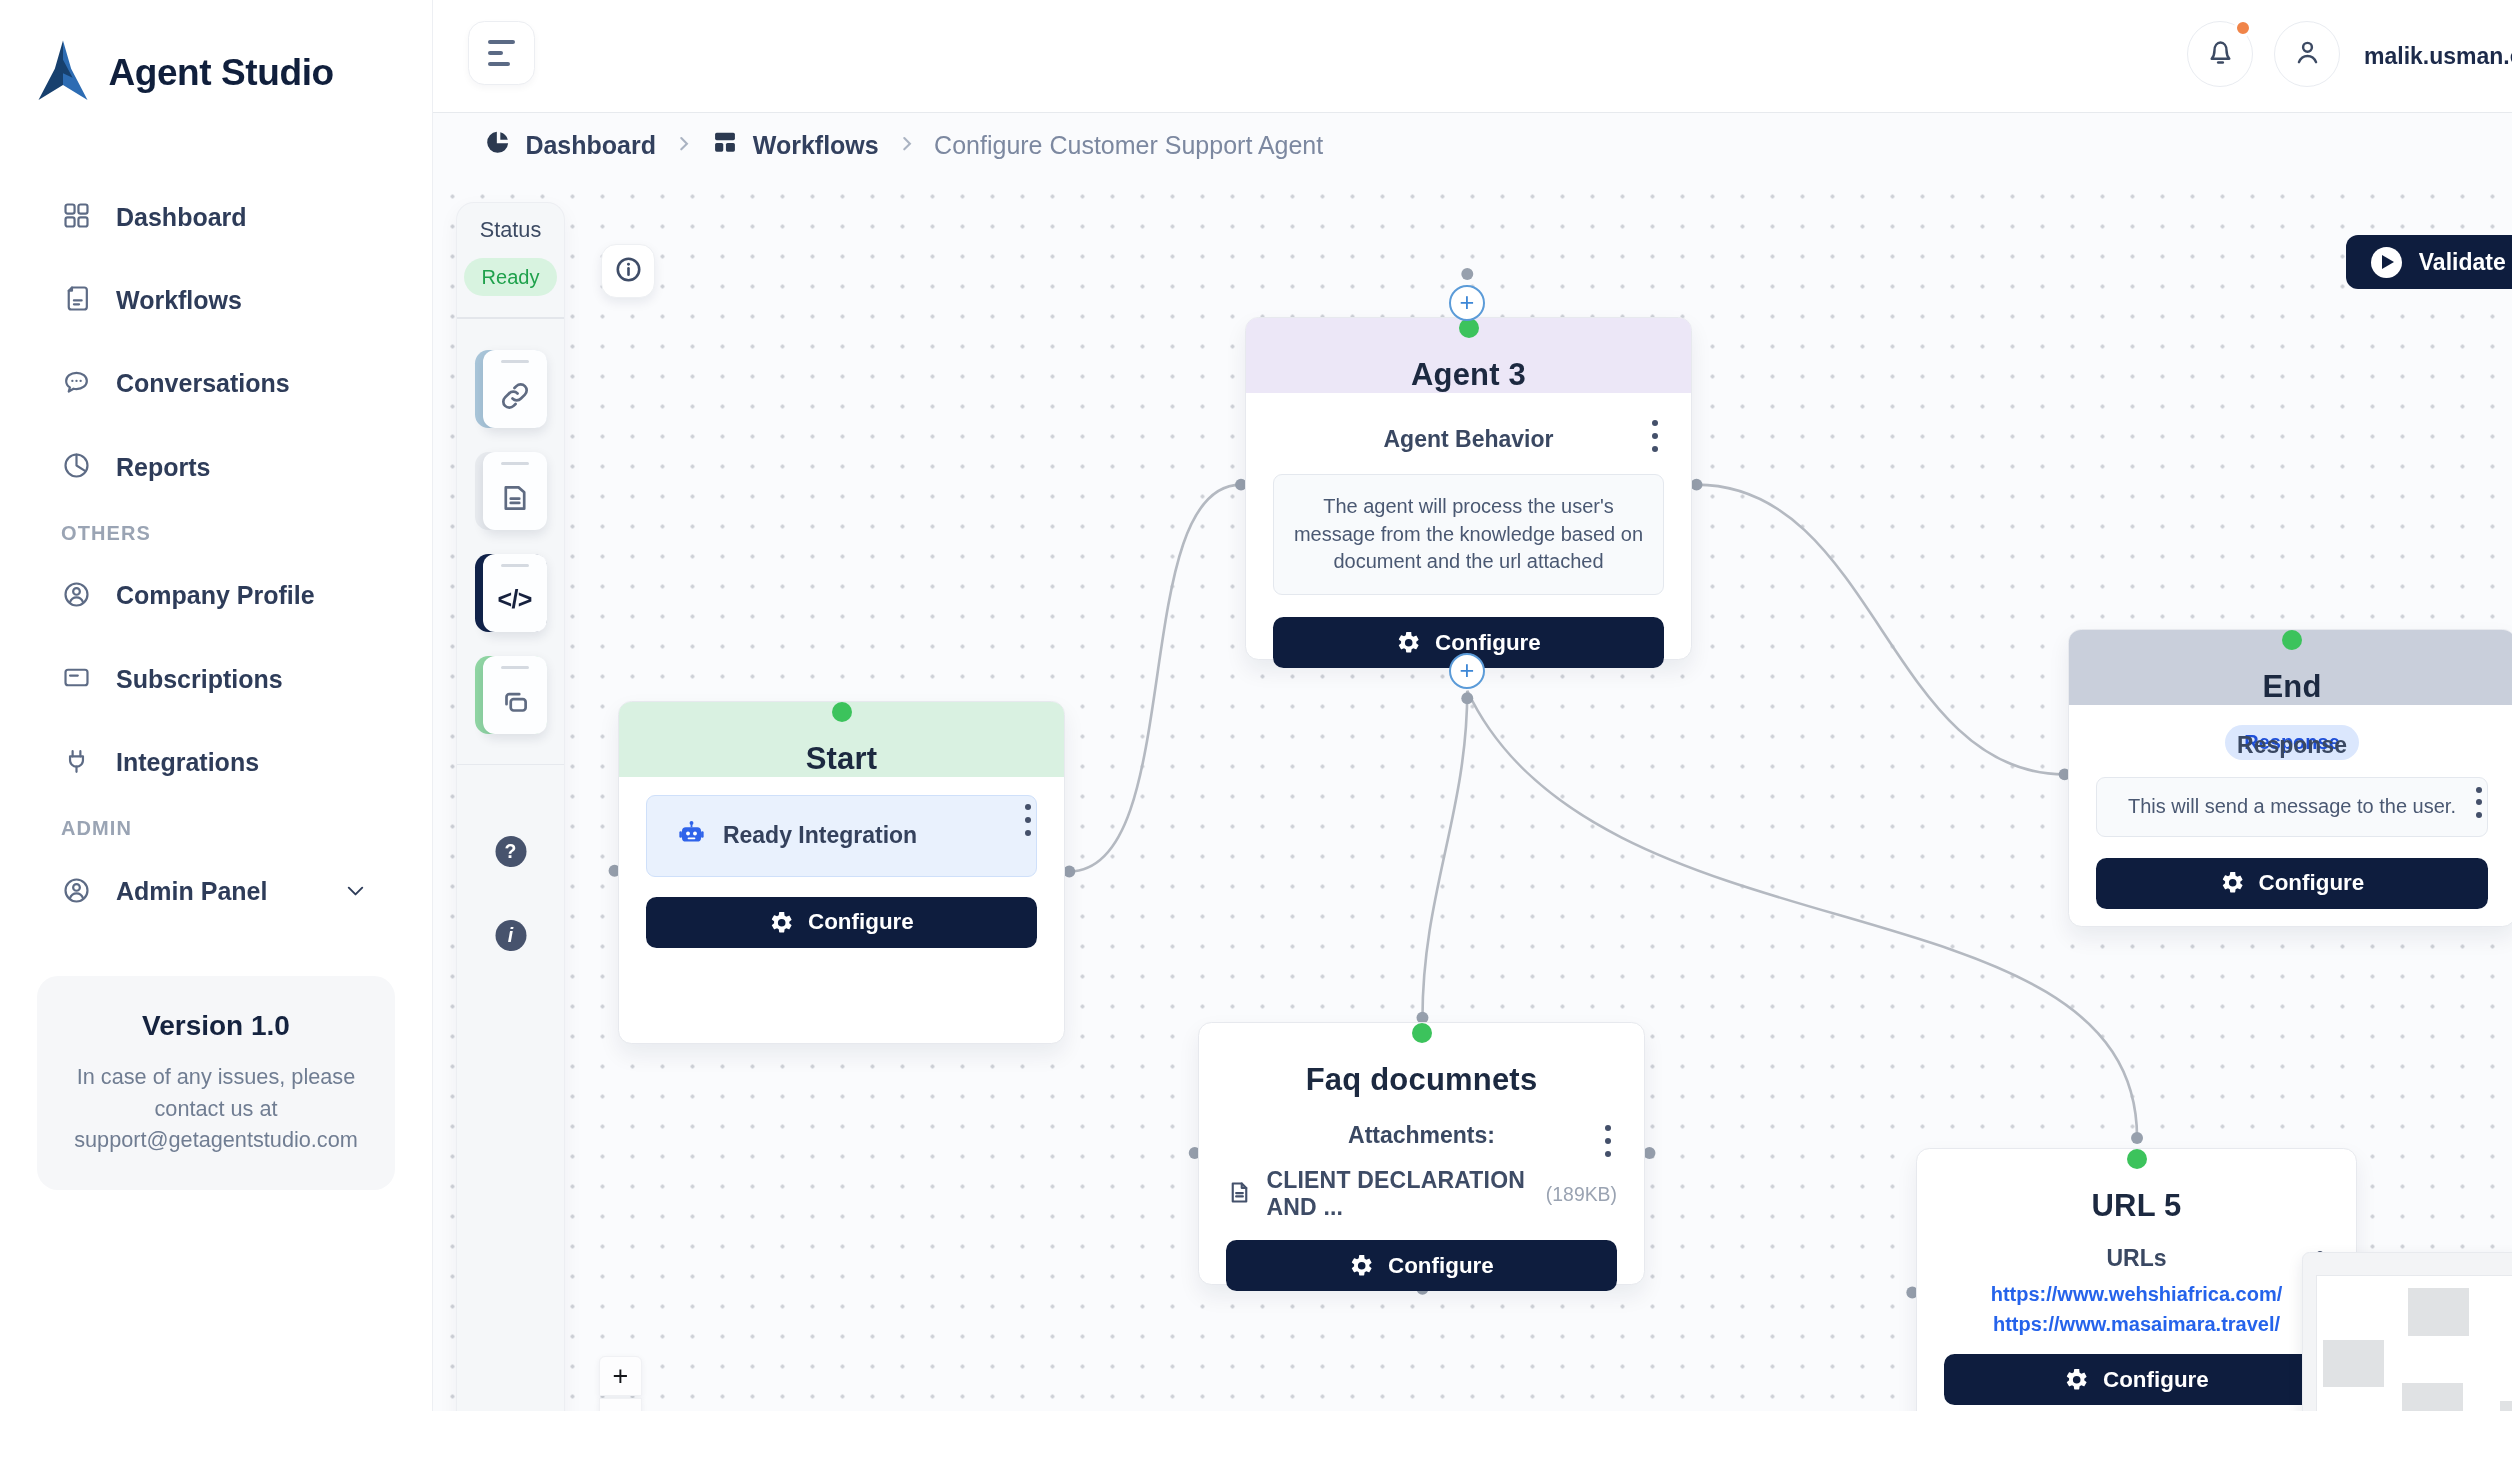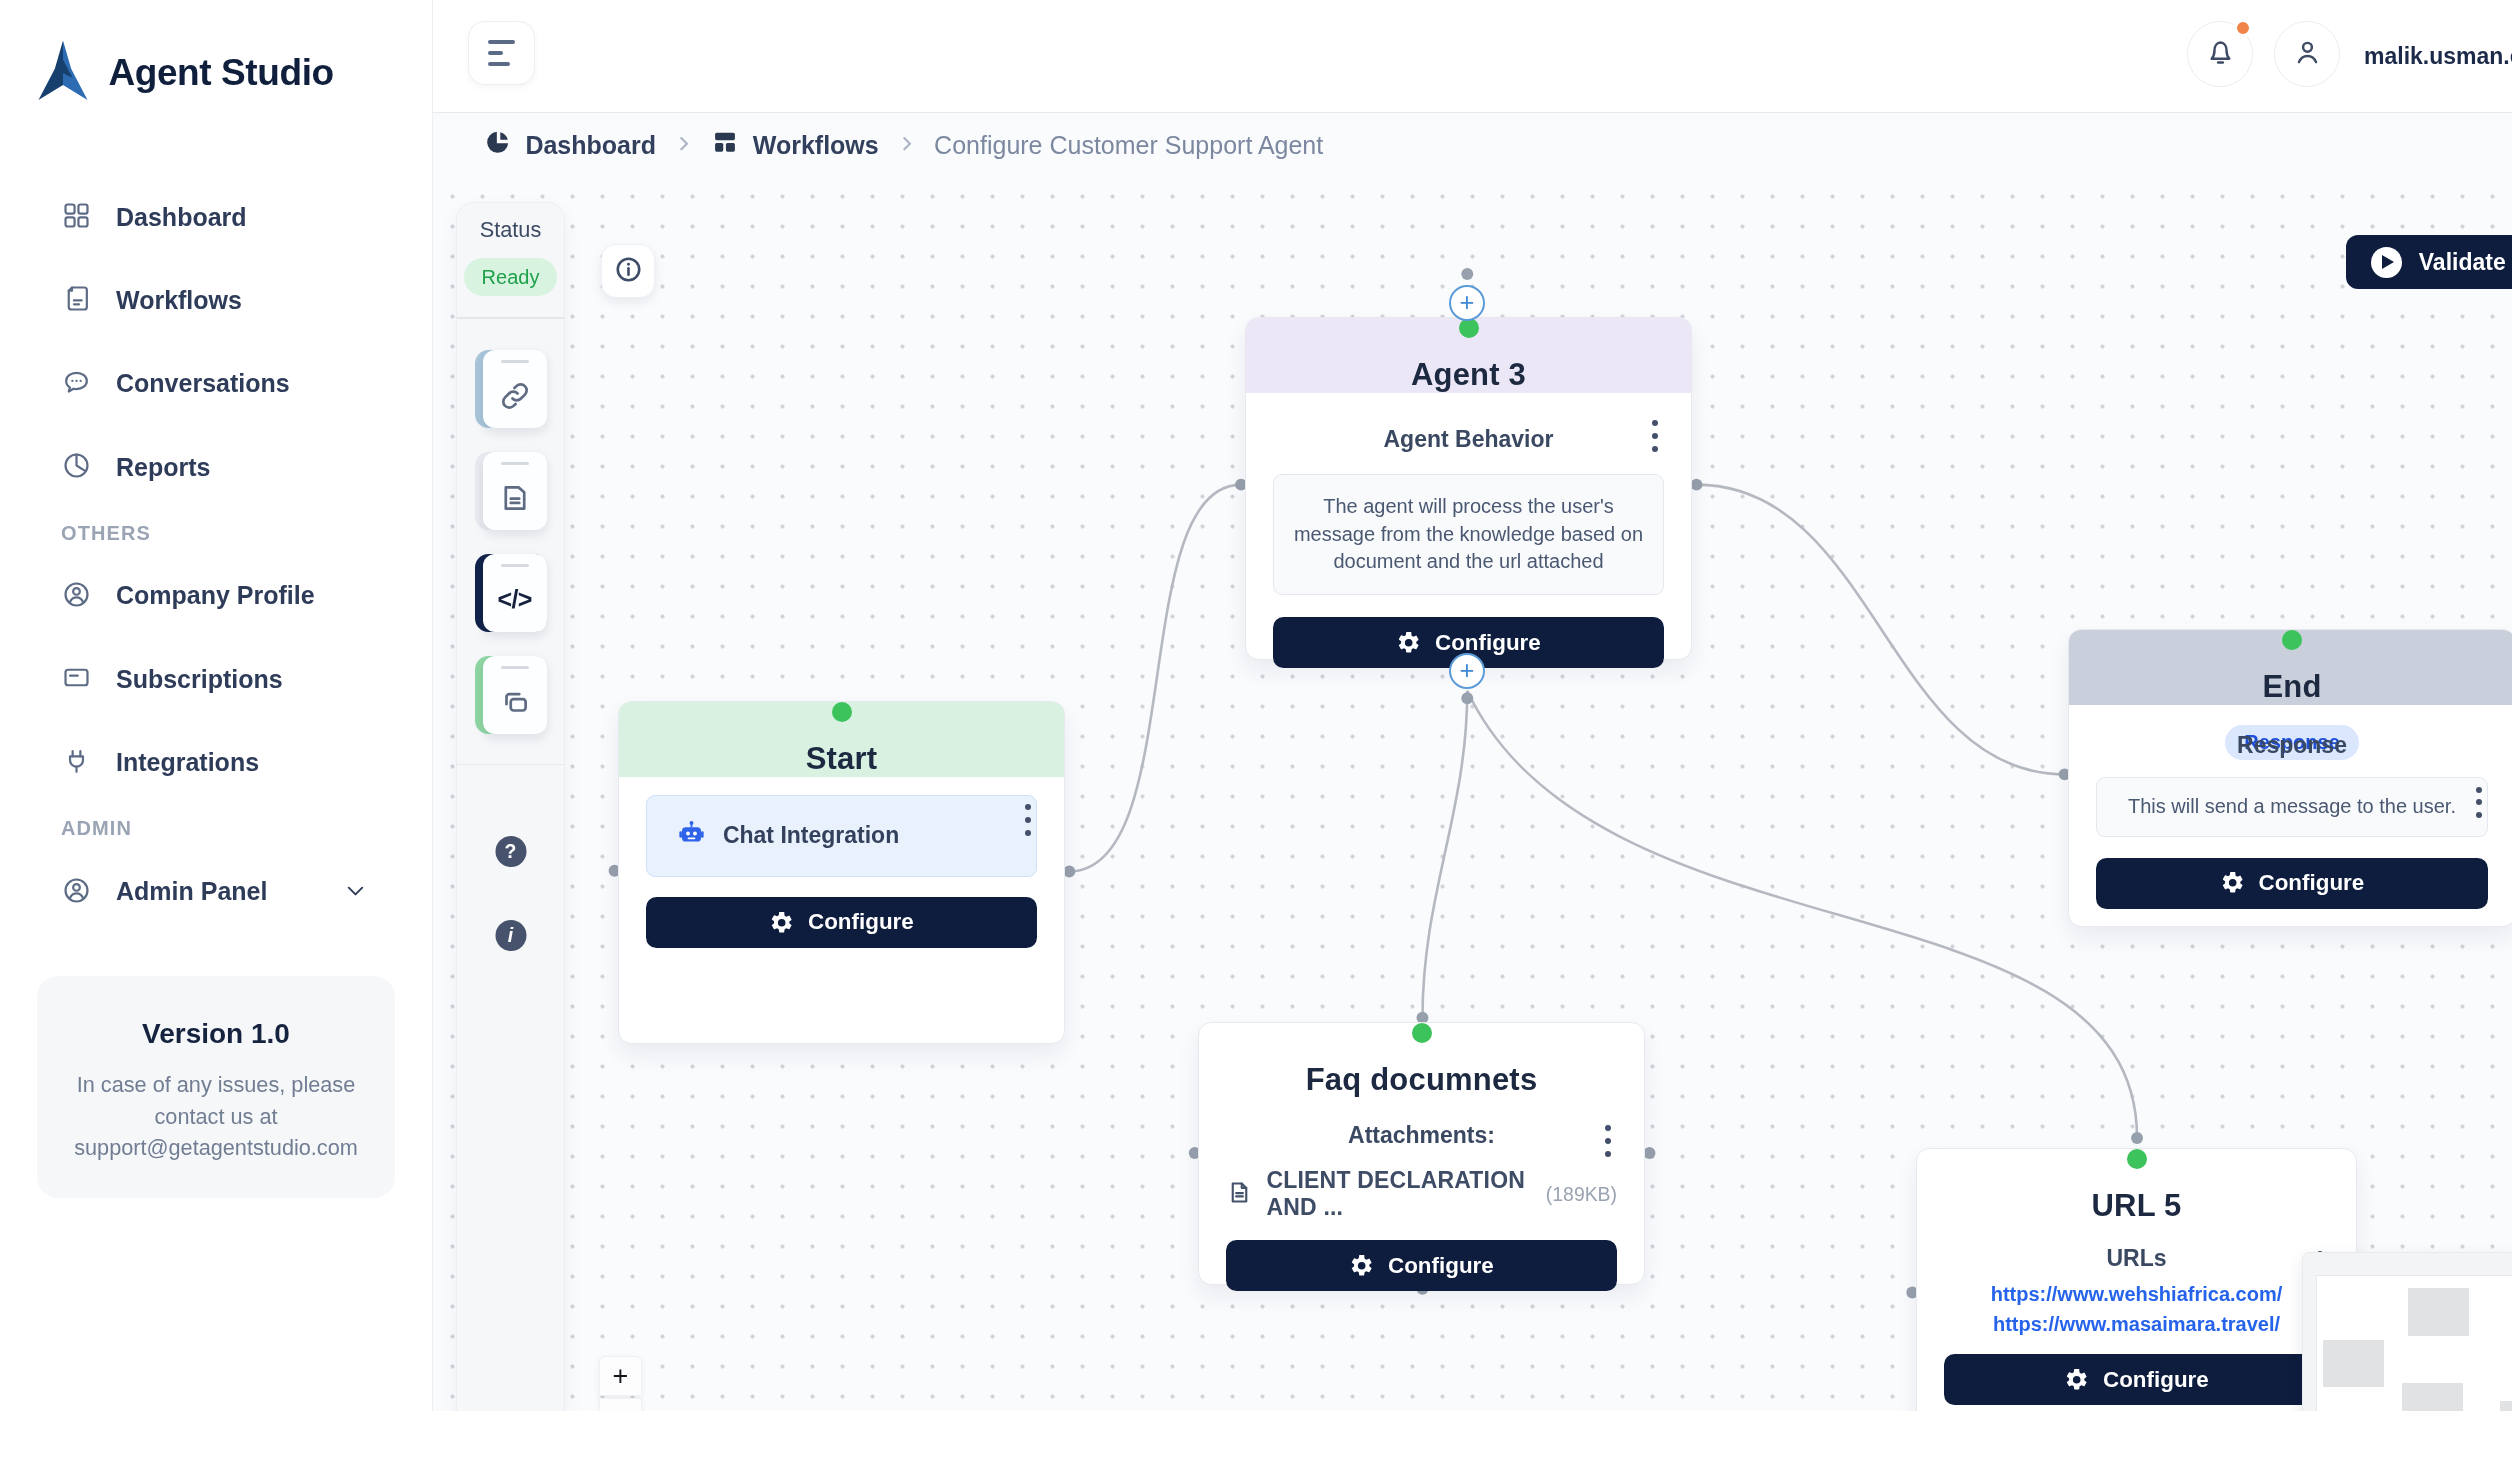--- a/index.html
+++ b/index.html
@@ -13,21 +13,21 @@
   .logo-row { display:flex; align-items:center; gap:19.4px; padding:39px 0 0 37px; }
   .logo-text { font-size:37px; font-weight:800; letter-spacing:-0.4px; color:var(--brand-navy); }
   .nav { position:absolute; left:0; right:0; top:188px; }
   .nav-item { display:flex; align-items:center; gap:24px; height:58px; margin:0 18px 25.4px 18px; padding-left:43px; border-radius:12px; cursor:pointer; }
   .nav-item .label { font-size:25px; font-weight:600; color:#2e3c59; }
   .nav-item svg { width:31px; height:31px; stroke:#5d6b85; fill:none; stroke-width:1.7; stroke-linecap:round; stroke-linejoin:round; }
   .section-label { font-size:20px; font-weight:600; color:#9aa4b4; letter-spacing:1.1px; margin:21px 0 22.4px 61px; }
   .chevron-down-sm { margin-left:auto; margin-right:45px; }
   .chevron-down-sm svg { width:27px !important; height:27px !important; stroke:#2e3c59 !important; }
   .version-card { position:absolute; left:37px; top:976px; width:358px; border-radius:21px; background:#f6f7f9; padding:34px 27px; text-align:center; }
-  .version-title { font-size:28px; font-weight:800; color:#15233f; margin-bottom:19.4px;margin-top:8px; }
+  .version-title { font-size:28px; font-weight:800; color:#15233f; margin-bottom:19.4px; }
   .version-body { font-size:21.7px; color:#707d92; line-height:1.45; }
 
   
   .main { flex:1; display:flex; flex-direction:column; min-width:0; position:relative; }
   .topbar { height:112px; background:#fff; position:relative; overflow:hidden; }
   .hamburger-btn { position:absolute; left:35px; top:21px; width:67px; height:64px; border:1.5px solid #eceef2; border-radius:16.4px; background:#fff; box-shadow:0 3px 7.5px rgba(20,30,60,.04); display:flex; flex-direction:column; justify-content:center; align-items:center; gap:7.5px; cursor:pointer; }
   .hamburger-btn i { display:block; height:3.7px; border-radius:2.2px; background:#5b6a85; }
   .hamburger-btn i:nth-child(1){ width:27px; }
   .hamburger-btn i:nth-child(2){ width:15px; align-self:center; margin-left:-12px; }
   .hamburger-btn i:nth-child(3){ width:22.4px; margin-left:-4.5px; }
@@ -415,21 +415,21 @@
                 <span><svg width="31" height="31" viewBox="0 0 24 24">
                       <circle cx="12" cy="4.6" r="1.5" fill="#2f63ea"></circle>
                       <rect x="11.3" y="5.6" width="1.4" height="2.4" fill="#2f63ea"></rect>
                       <rect x="4.6" y="8" width="14.8" height="11" rx="3" fill="#2f63ea"></rect>
                       <rect x="2.6" y="11" width="2" height="5" rx="1" fill="#2f63ea"></rect>
                       <rect x="19.4" y="11" width="2" height="5" rx="1" fill="#2f63ea"></rect>
                       <circle cx="9.3" cy="12.8" r="1.5" fill="#fff"></circle>
                       <circle cx="14.7" cy="12.8" r="1.5" fill="#fff"></circle>
                       <rect x="9" y="15.8" width="6" height="1.4" rx="0.7" fill="#fff"></rect>
                     </svg></span>
-                <span>Chat Integration</span>
+                <span>Ready Integration</span>
               </div>
             </div>
             <div class="configure-btn" style="margin-top:19.4px">
               <svg viewBox="0 0 24 24">
                   <path d="M19.14 12.94c.04-.3.06-.61.06-.94s-.02-.64-.07-.94l2.03-1.58a.49.49 0 0 0 .12-.61l-1.92-3.32a.49.49 0 0 0-.59-.22l-2.39.96c-.5-.38-1.03-.7-1.62-.94l-.36-2.54A.48.48 0 0 0 13.92 2h-3.84c-.24 0-.44.17-.47.41l-.36 2.54c-.59.24-1.13.57-1.62.94l-2.39-.96a.49.49 0 0 0-.59.22L2.73 8.49c-.12.2-.07.47.12.61l2.03 1.58c-.05.3-.09.63-.09.94s.02.64.07.94l-2.03 1.58a.49.49 0 0 0-.12.61l1.92 3.32c.12.22.37.29.59.22l2.39-.96c.5.38 1.03.7 1.62.94l.36 2.54c.05.24.24.41.48.41h3.84c.24 0 .44-.17.47-.41l.36-2.54c.59-.24 1.13-.56 1.62-.94l2.39.96c.22.08.47 0 .59-.22l1.92-3.32a.49.49 0 0 0-.12-.61l-2.01-1.58zM12 15.6A3.6 3.6 0 1 1 12 8.4a3.6 3.6 0 0 1 0 7.2z"></path>
                 </svg>
               <span>Configure</span>
             </div>
           </div>
         </div>

